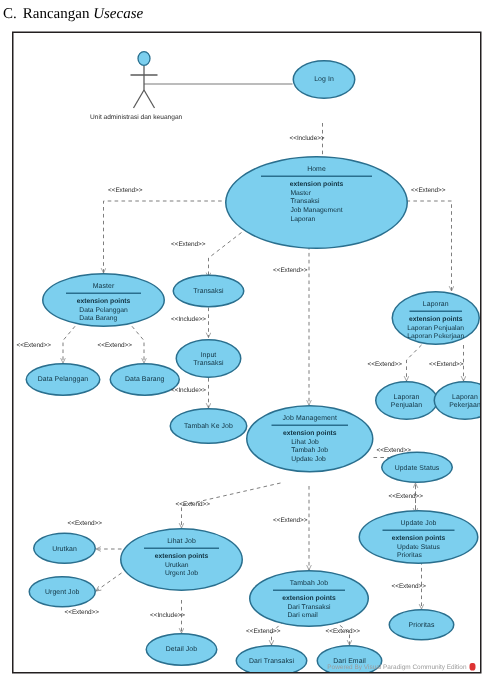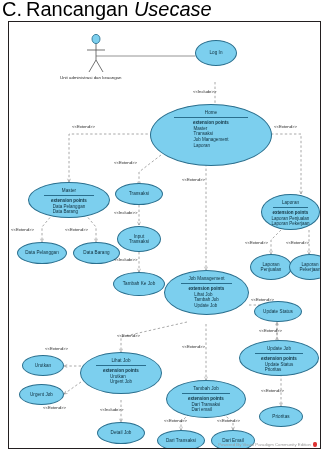--- a/index.html
+++ b/index.html
@@ -9,22 +9,22 @@
   body {
     width: 329px; height: 454px;
     font-family: "Liberation Sans", sans-serif;
     overflow: hidden;
     position: relative;
   }
   #heading {
     position: absolute;
     left: 2px; top: 0px;
     width: 325px; height: 19px;
-    font-family: Liberation Sans, sans-serif;
-    font-size: 20px;
+    font-family: Liberation Serif, serif;
+    font-size: 10px;
     color: #000;
     white-space: nowrap;
     line-height: 19px;
   }
   #heading .num { margin-right: 4px; }
   #heading .ital { font-style: italic; }
   #frame {
     position: absolute;
     left: 8px; top: 21px;
     width: 313px; height: 428px;

